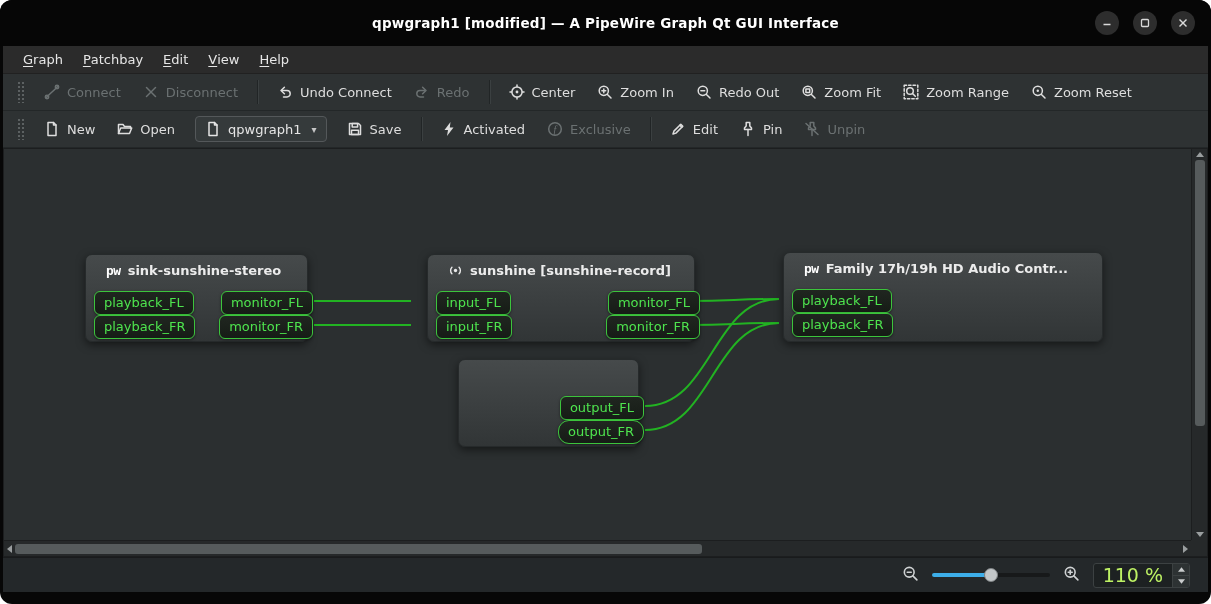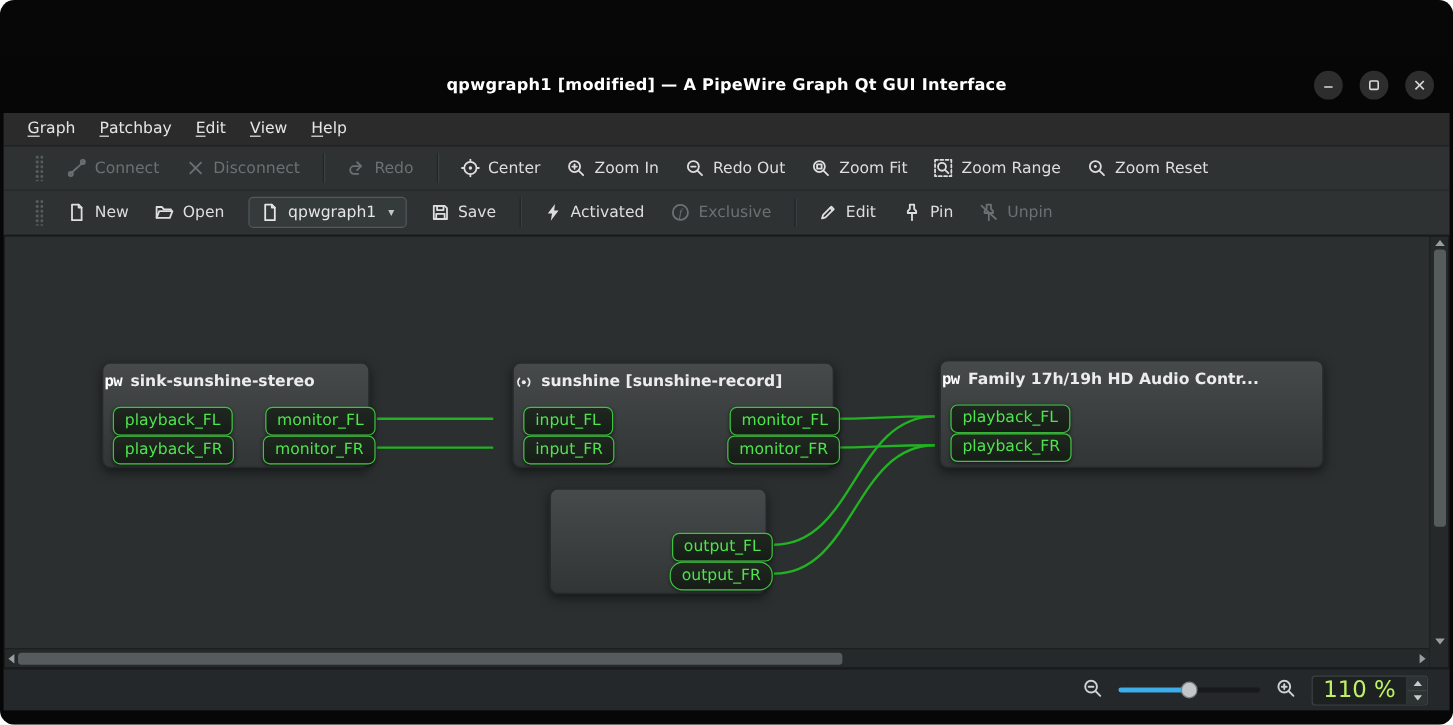--- a/index.html
+++ b/index.html
@@ -14,21 +14,20 @@
     display:flex; flex-direction:column;
     padding-bottom:12px;
   }
 
   
   .titlebar {
     height:46px; flex:none;
     position:relative;
     display:flex; align-items:center; justify-content:center;
     background:#060606;
-    margin-top:48px;
   }
   .titlebar-title { color:#ffffff; font-size:13.5px; font-weight:bold; letter-spacing:.2px; }
   .titlebar-buttons { position:absolute; right:16px; top:0; height:100%; display:flex; align-items:center; gap:14px; }
   .wbtn {
     width:24px; height:24px; border-radius:50%;
     background:#2d2d2d; color:#d9d9d9;
     display:flex; align-items:center; justify-content:center;
   }
   .wbtn svg { display:block; }
 
@@ -45,21 +44,21 @@
   }
   .menu-item { display:flex; align-items:center; padding:0 10px; color:#e6e6e6; font-size:13px; }
   .menu-item u { text-decoration:underline; text-underline-offset:2px; }
 
   
   .toolbar {
     height:37px; flex:none;
     background:#2e3233;
     border-bottom:1px solid #232728;
     display:flex; align-items:center;
-    padding:0 24px; gap:2px;
+    padding:0 12px; gap:2px;
   }
   .tb-grip {
     width:7px; height:22px; margin:0 8px 0 2px; flex:none;
     background-image:radial-gradient(circle, #5c6162 1px, transparent 1.3px);
     background-size:4px 4px;
   }
   .tb-btn {
     display:flex; align-items:center; gap:7px;
     padding:5px 10px; border-radius:4px;
     color:#dedede; font-size:13px; white-space:nowrap;
@@ -90,21 +89,21 @@
 
   .node {
     position:absolute;
     background:linear-gradient(#464a4b, #313536);
     border:1px solid #262a2b;
     border-radius:7px;
     box-shadow:0 3px 9px rgba(0,0,0,.5);
   }
   .node-title {
     display:flex; align-items:flex-end; gap:7px;
-    padding:8px 12px 0 1px;
+    padding:8px 12px 0 20px;
     color:#ececec; font-size:13px; font-weight:bold;
     white-space:nowrap; overflow:hidden;
   }
   .node-icon { display:flex; align-items:center; color:#eaeaea; flex:none; }
   .pw { font-family:"DejaVu Sans Mono", monospace; font-weight:bold; font-size:13px; color:#ffffff; letter-spacing:-.5px; }
 
   .port {
     position:absolute;
     font-size:13px; line-height:13px;
     padding:4px 9px 5px 9px;
@@ -218,20 +217,29 @@
         <div class="tb-btn disabled">
           <span class="tb-icon">
             <svg width="16" height="16" viewBox="0 0 16 16" fill="none" stroke="currentColor" stroke-width="1.5" stroke-linecap="round" stroke-linejoin="round">
               <line x1="3.5" y1="3.5" x2="12.5" y2="12.5"></line>
               <line x1="12.5" y1="3.5" x2="3.5" y2="12.5"></line>
             </svg>
           </span>
           <span class="tb-label">Disconnect</span>
         </div>
         <div class="tb-sep"></div>
+        <div class="tb-btn">
+          <span class="tb-icon">
+            <svg width="16" height="16" viewBox="0 0 16 16" fill="none" stroke="currentColor" stroke-width="1.5" stroke-linecap="round" stroke-linejoin="round">
+              <path d="M5 6.5 H10 a3.2 3.2 0 0 1 0 6.4 H6.5"></path>
+              <polyline points="7.4,3.2 4,6.5 7.4,9.8"></polyline>
+            </svg>
+          </span>
+          <span class="tb-label">Undo Connect</span>
+        </div>
         <div class="tb-btn disabled">
           <span class="tb-icon">
             <svg width="16" height="16" viewBox="0 0 16 16" fill="none" stroke="currentColor" stroke-width="1.5" stroke-linecap="round" stroke-linejoin="round">
               <path d="M11 6.5 H6 a3.2 3.2 0 0 0 0 6.4 H9.5"></path>
               <polyline points="8.6,3.2 12,6.5 8.6,9.8"></polyline>
             </svg>
           </span>
           <span class="tb-label">Redo</span>
         </div>
         <div class="tb-sep"></div>

